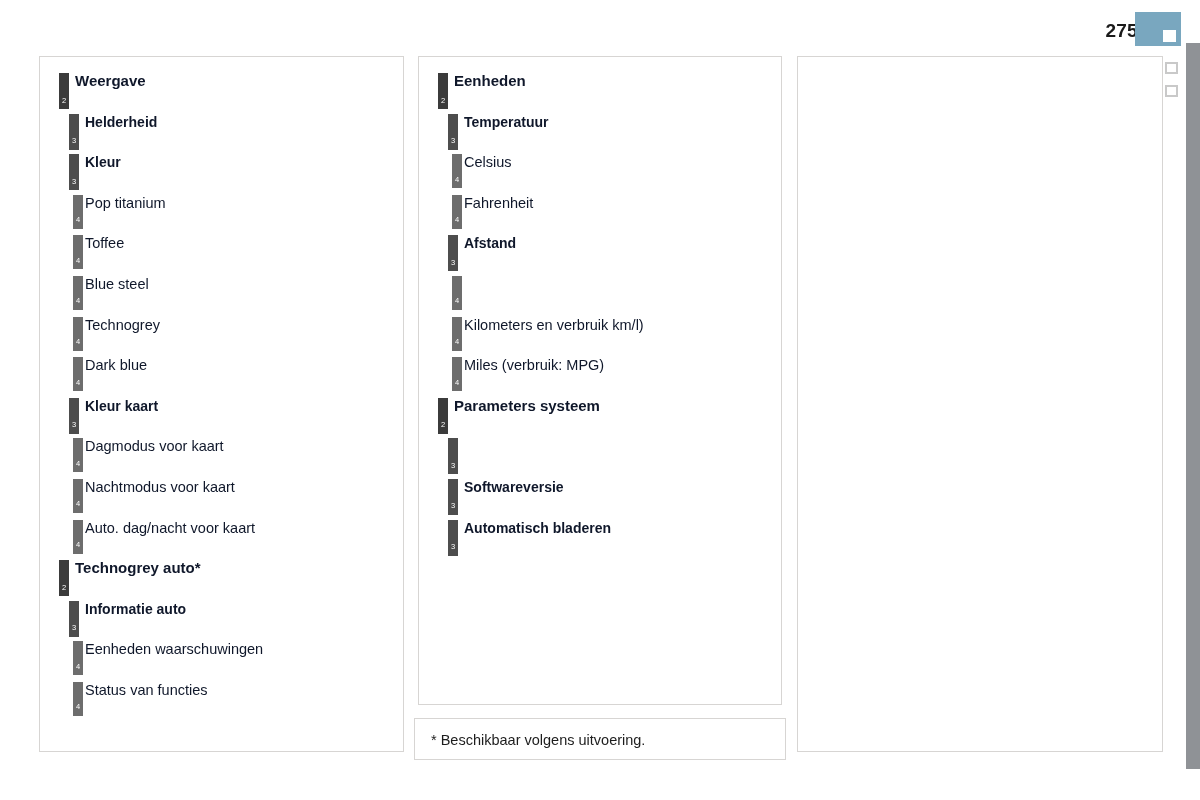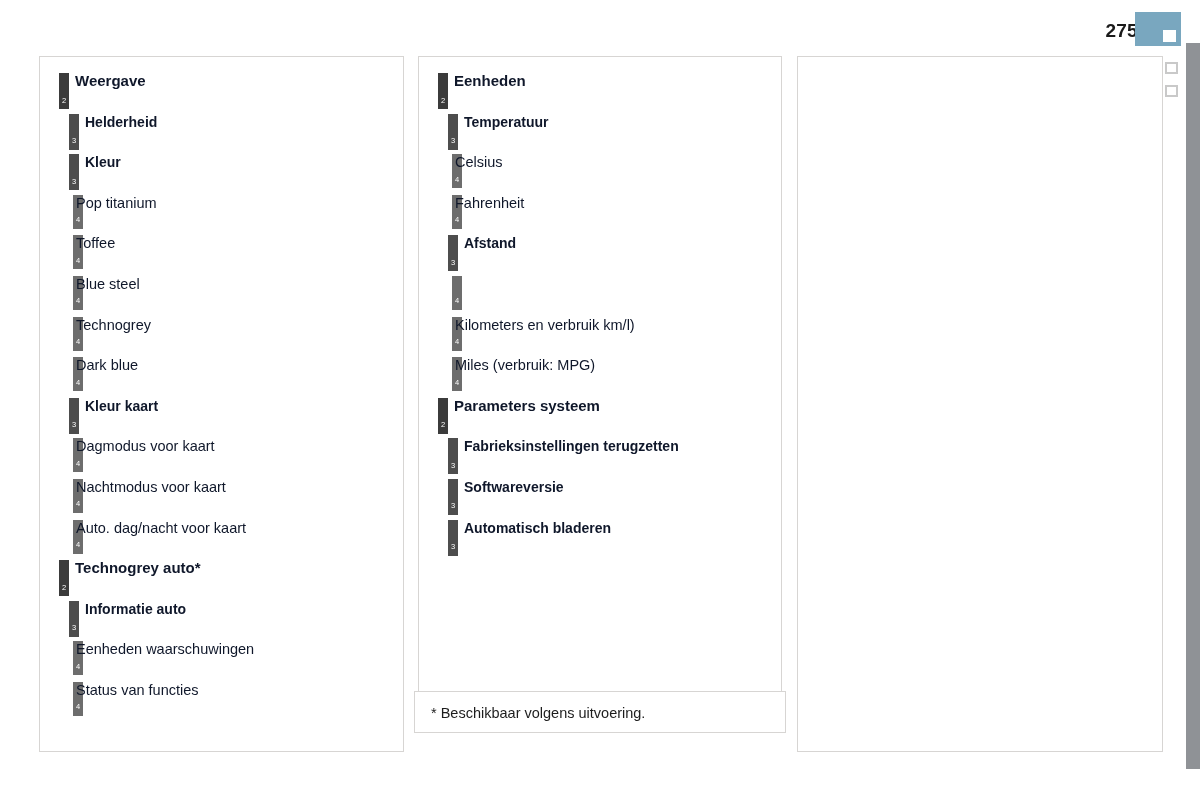--- a/index.html
+++ b/index.html
@@ -90,21 +90,21 @@
   .col-2 {
     left: 418px; top: 56px;
     width: 364px; height: 649px;
   }
   .col-3 {
     left: 797px; top: 56px;
     width: 366px; height: 696px;
   }
   .footnote-box {
     position: absolute;
-    left: 414px; top: 691px;
+    left: 414px; top: 718px;
     width: 372px; height: 42px;
     box-sizing: border-box;
     border: 1px solid #d7d5d3;
     background: #ffffff;
   }
   .footnote-text {
     position: absolute;
     left: 16px;
     top: 11px;
     font-size: 14.5px;
@@ -150,21 +150,21 @@
   
   .lvl-2 .toc-bar   { left: 19px; height: 36px; background: #3b3b3b; }
   .lvl-2 .toc-label { left: 35px; font-size: 15px; font-weight: bold; line-height: 20px; }
 
   
   .lvl-3 .toc-bar   { left: 29px; height: 36px; background: #4d4d4d; }
   .lvl-3 .toc-label { left: 45px; font-size: 14px; font-weight: bold; line-height: 20px; }
 
   
   .lvl-4 .toc-bar   { left: 33px; height: 34px; background: #6d6d6d; }
-  .lvl-4 .toc-label { left: 36px; font-size: 14.5px; font-weight: normal; line-height: 20px; }
+  .lvl-4 .toc-label { left: 45px; font-size: 14.5px; font-weight: normal; line-height: 20px; }
 
   .toc-inner {
     position: absolute;
     left: 0;
     top: 11px;
     width: 100%;
   }
 </style>
 </head>
 <body>
@@ -338,21 +338,20 @@
           <div class="toc-item lvl-2">
             <div class="toc-bar">
               <span>2</span>
             </div>
             <div class="toc-label">Parameters systeem</div>
           </div>
           <div class="toc-item lvl-3">
             <div class="toc-bar">
               <span>3</span>
             </div>
-            <div class="toc-label">Fabrieksinstellingen terugzetten</div>
           </div>
           <div class="toc-item lvl-3">
             <div class="toc-bar">
               <span>3</span>
             </div>
             <div class="toc-label">Softwareversie</div>
           </div>
           <div class="toc-item lvl-3">
             <div class="toc-bar">
               <span>3</span>

